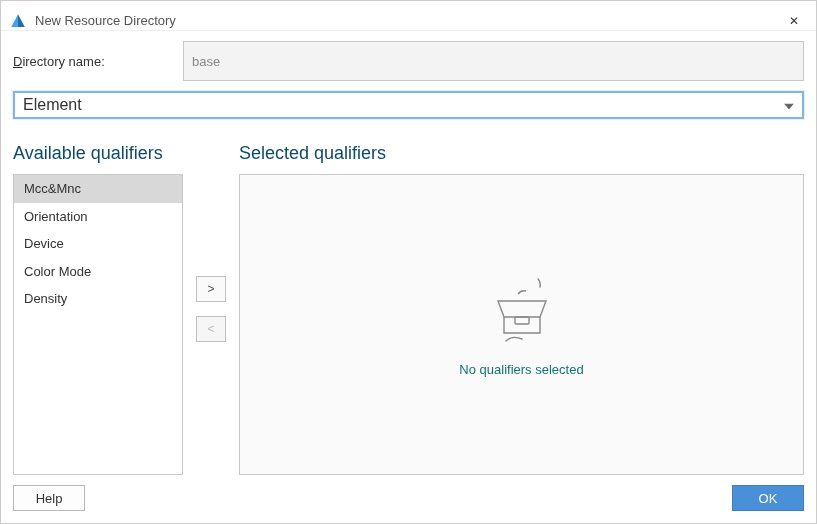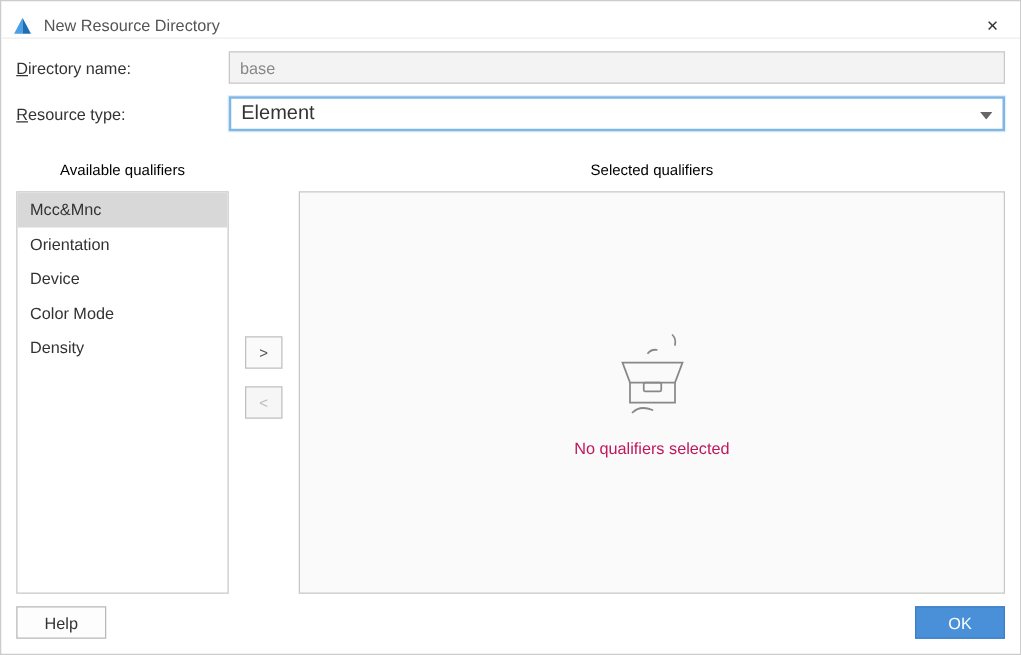--- a/index.html
+++ b/index.html
@@ -63,21 +63,21 @@
       width: 170px;
       font-size: 13px;
       color: #333;
     }
     .form-row .label .ul { text-decoration: underline; }
     .form-row .field {
       flex: 1;
     }
     .text-input {
       width: 100%;
-      height: 26px;
+      height: 40px;
       border: 1px solid #c8c8c8;
       background: #f3f3f3;
       color: #888;
       padding: 0 8px;
       font-size: 13px;
       font-family: inherit;
     }
     .select-wrap {
       position: relative;
       width: 100%;
@@ -109,24 +109,23 @@
       padding: 8px 12px 0 12px;
       gap: 0;
       min-height: 0;
     }
     .col-available {
       width: 170px;
       display: flex;
       flex-direction: column;
     }
     .section-label {
-      font-size: 12px;
-      color: #000000;
+      font-size: 18px;
+      color: #0c4a6e;
       margin-bottom: 10px;
-      text-align: center;
     }
     .list-box {
       flex: 1;
       border: 1px solid #c8c8c8;
       background: #fff;
       overflow: auto;
     }
     .list-item {
       padding: 4px 10px;
       font-size: 13px;
@@ -172,21 +171,21 @@
       flex: 1;
       border: 1px solid #c8c8c8;
       background: #fafafa;
       display: flex;
       flex-direction: column;
       align-items: center;
       justify-content: center;
       color: #555;
     }
     .empty-box svg { margin-bottom: 14px; }
-    .empty-text { font-size: 13px; color: #be185d; }
+    .empty-text { font-size: 13px; color: #0f766e; }
 
     .footer {
       display: flex;
       align-items: center;
       padding: 10px 12px 12px 12px;
       gap: 3px;
     }
     .footer .spacer { flex: 1; }
     .btn {
       min-width: 72px;
@@ -229,23 +228,20 @@
   <div class="form">
     <div class="form-row">
       <div class="label">
         <span class="ul">D</span><span>irectory name:</span>
       </div>
       <div class="field">
         <input class="text-input" type="text" readonly="" value="base" style="">
       </div>
     </div>
     <div class="form-row">
-      <div class="label">
-        <span class="ul">R</span><span>esource type:</span>
-      </div>
       <div class="field">
         <div class="select-wrap">
           <div class="select-input">Element</div>
           <span class="select-caret">
             <svg width="10" height="6" viewBox="0 0 10 6">
                 <path d="M0 0 L5 6 L10 0 Z" fill="#666"></path>
               </svg>
           </span>
         </div>
       </div>

